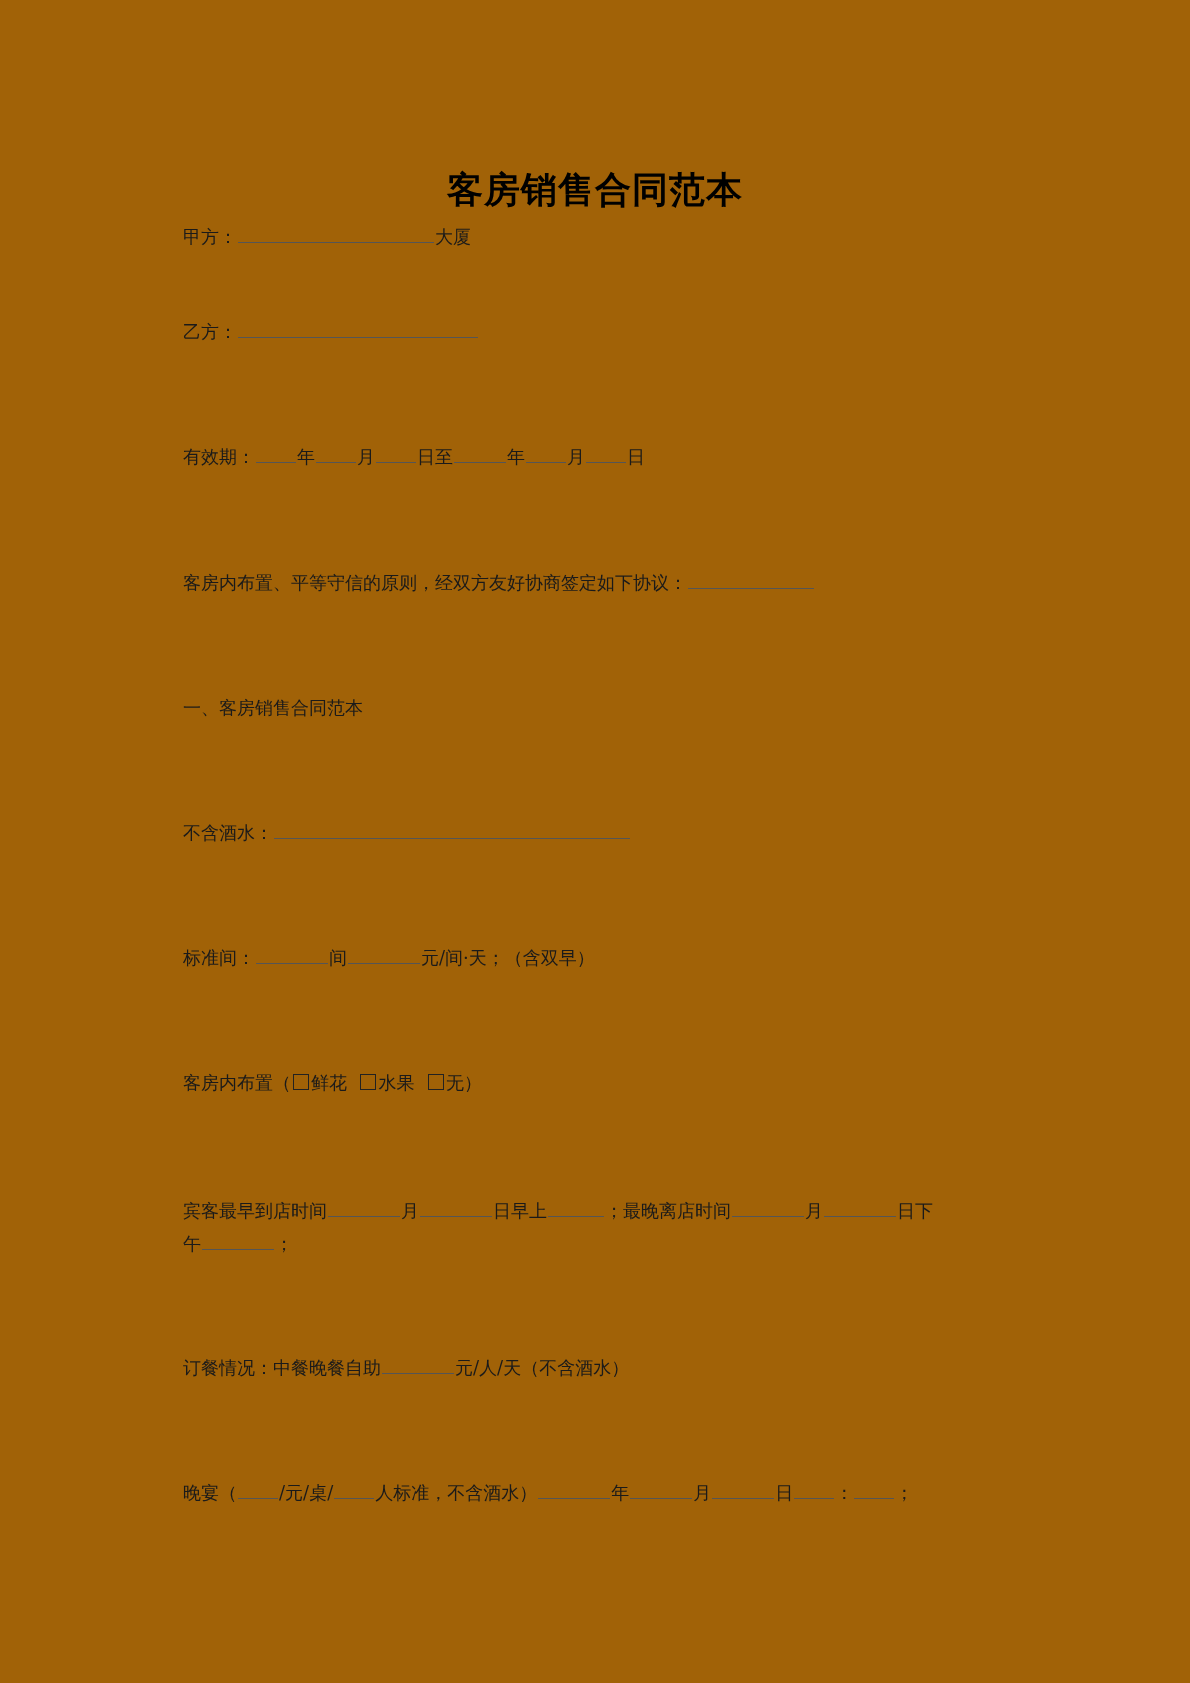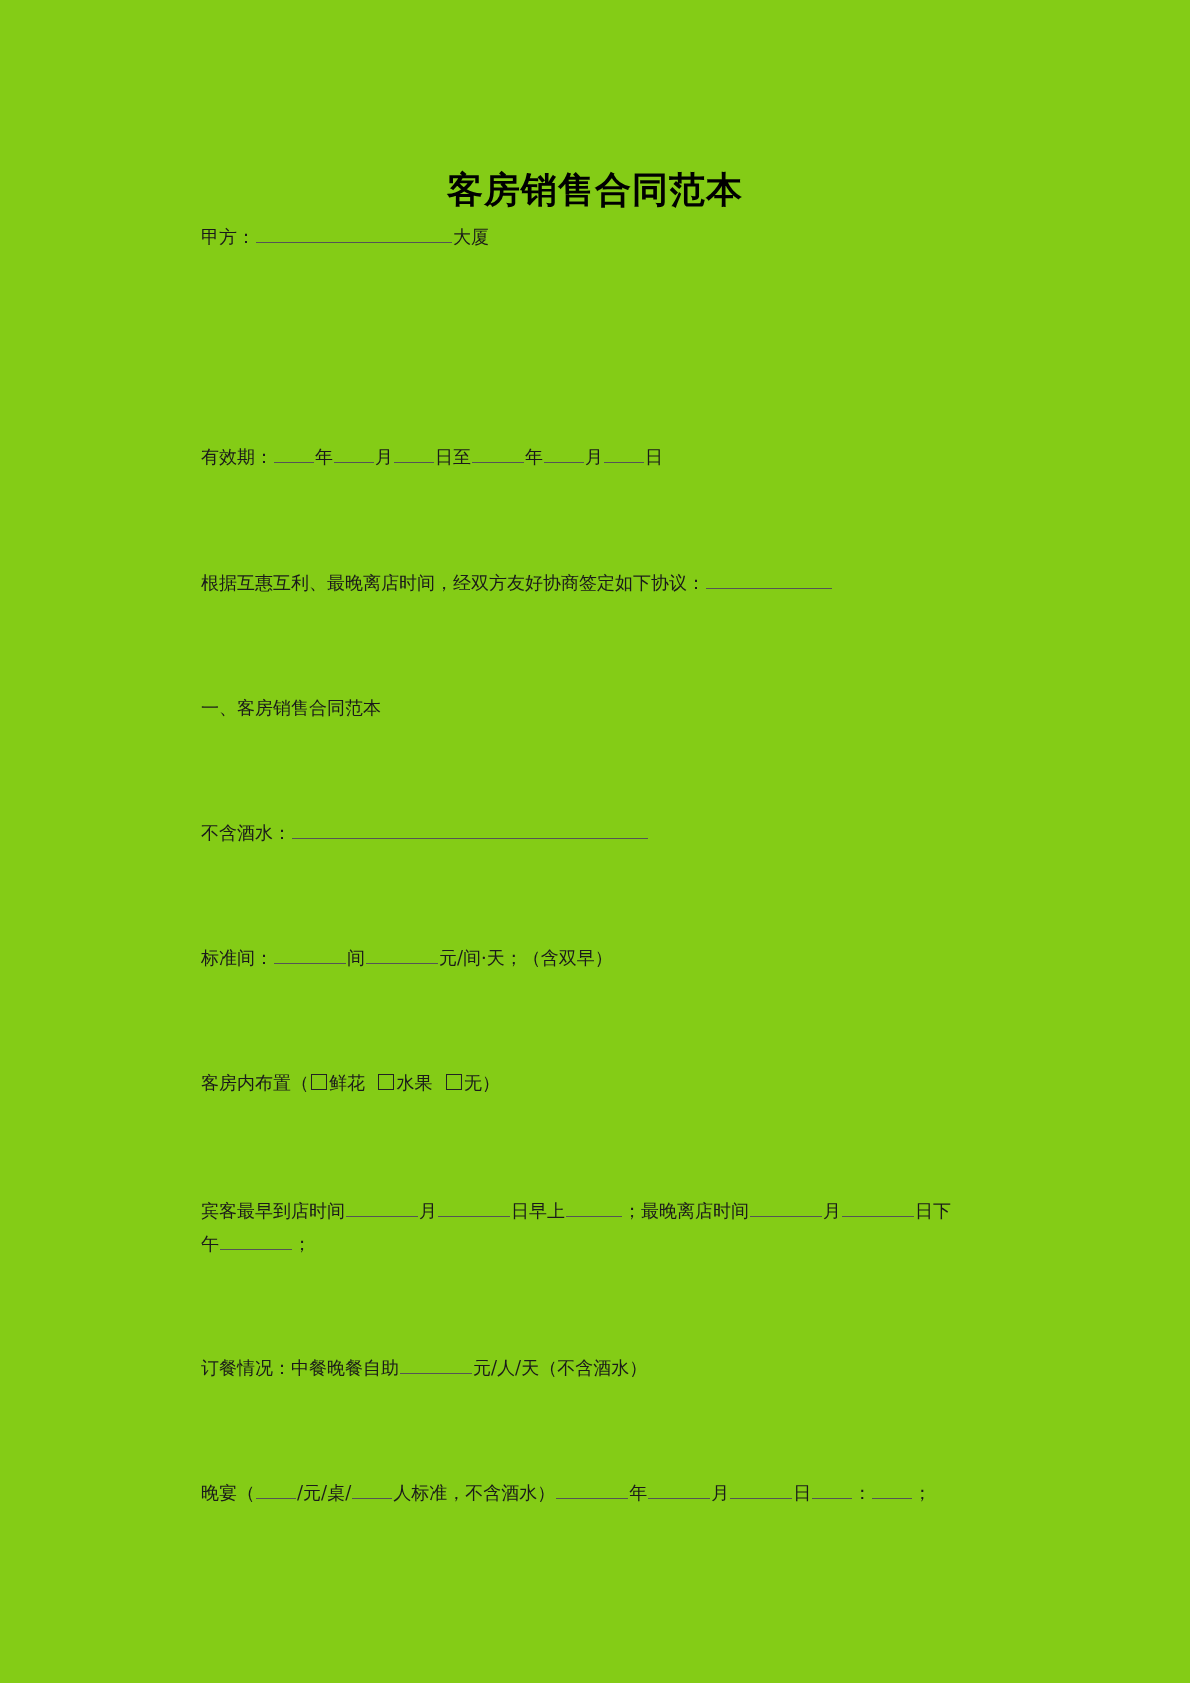--- a/index.html
+++ b/index.html
@@ -1,43 +1,46 @@
 <!DOCTYPE html>
 <html><head>
 <meta charset="utf-8">
 <style>
   html, body { margin:0; padding:0; background:#ffffff; }
   body { width:1190px; height:1683px; position:relative; overflow:hidden;
          font-family:"DejaVu Serif","Liberation Serif",serif; color:#111; }
-  .page { position:absolute; left:0; top:0; width:1190px; height:1683px; background:#84cc16; }
+  .page { position:absolute; left:0; top:0; width:1190px; height:1683px; background:#a16207; }
   .title { position:absolute; left:0; width:1190px; top:166px; text-align:center;
            font-family:"DejaVu Sans","Liberation Sans",sans-serif; font-weight:bold;
            font-size:36px; letter-spacing:1px; color:#000; }
-  .line { position:absolute; left:183px; font-size:18px; line-height:30px; white-space:nowrap; color:#1a1a1a;margin-left:18px; }
+  .line { position:absolute; left:183px; font-size:18px; line-height:30px; white-space:nowrap; color:#1a1a1a; }
   .blank { display:inline-block; border-bottom:1px solid #555; height:18px; vertical-align:baseline; margin:0 1px; }
   .box { display:inline-block; width:14px; height:14px; border:1px solid #222; vertical-align:-1px; margin:0 2px 0 2px; }
 </style>
 </head>
 <body>
 
 <div class="page">
 
   <div class="title">客房销售合同范本</div>
 
   <div class="line" style="top:222px;">
     <span>甲方：</span><span class="blank" style="width:196px;"></span><span>大厦</span>
   </div>
 
+  <div class="line" style="top:317px;">
+    <span>乙方：</span><span class="blank" style="width:240px;"></span>
+  </div>
 
   <div class="line" style="top:442px;">
     <span>有效期：</span><span class="blank" style="width:40px;"></span><span>年</span><span class="blank" style="width:40px;"></span><span>月</span><span class="blank" style="width:40px;"></span><span>日至</span><span class="blank" style="width:52px;"></span><span>年</span><span class="blank" style="width:40px;"></span><span>月</span><span class="blank" style="width:40px;"></span><span>日</span>
   </div>
 
   <div class="line" style="top:568px;">
-    <span>根据互惠互利、最晚离店时间，经双方友好协商签定如下协议：</span><span class="blank" style="width:126px;"></span>
+    <span>客房内布置、平等守信的原则，经双方友好协商签定如下协议：</span><span class="blank" style="width:126px;"></span>
   </div>
 
   <div class="line" style="top:693px;">一、客房销售合同范本</div>
 
   <div class="line" style="top:818px;">
     <span>不含酒水：</span><span class="blank" style="width:356px;"></span>
   </div>
 
   <div class="line" style="top:943px;">
     <span>标准间：</span><span class="blank" style="width:72px;"></span><span>间</span><span class="blank" style="width:72px;"></span><span>元/间·天；（含双早）</span>

